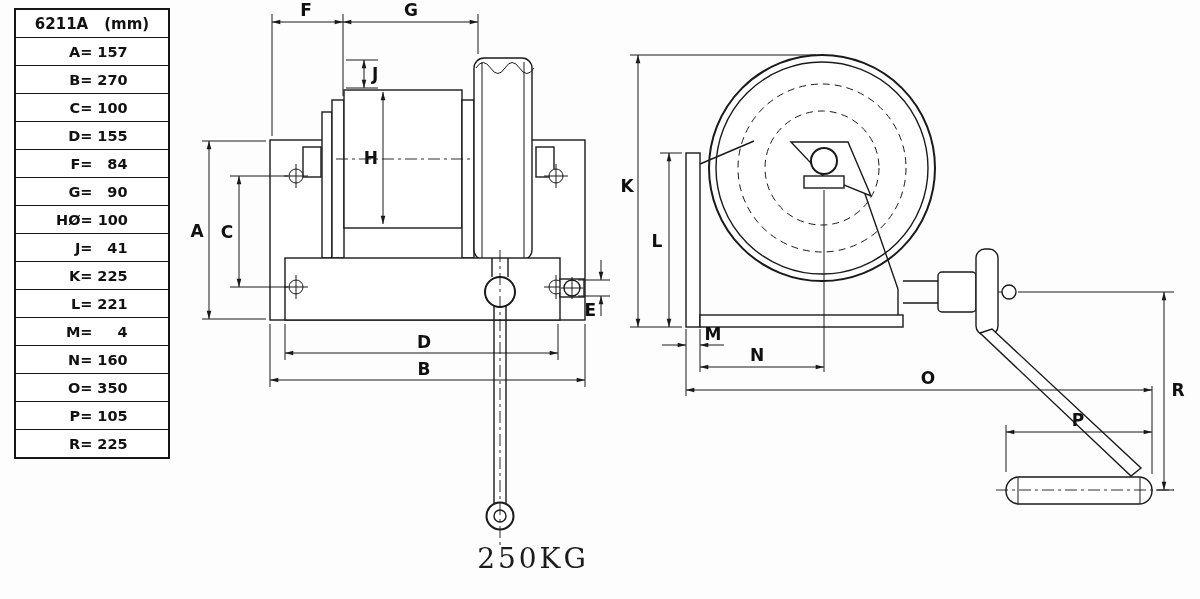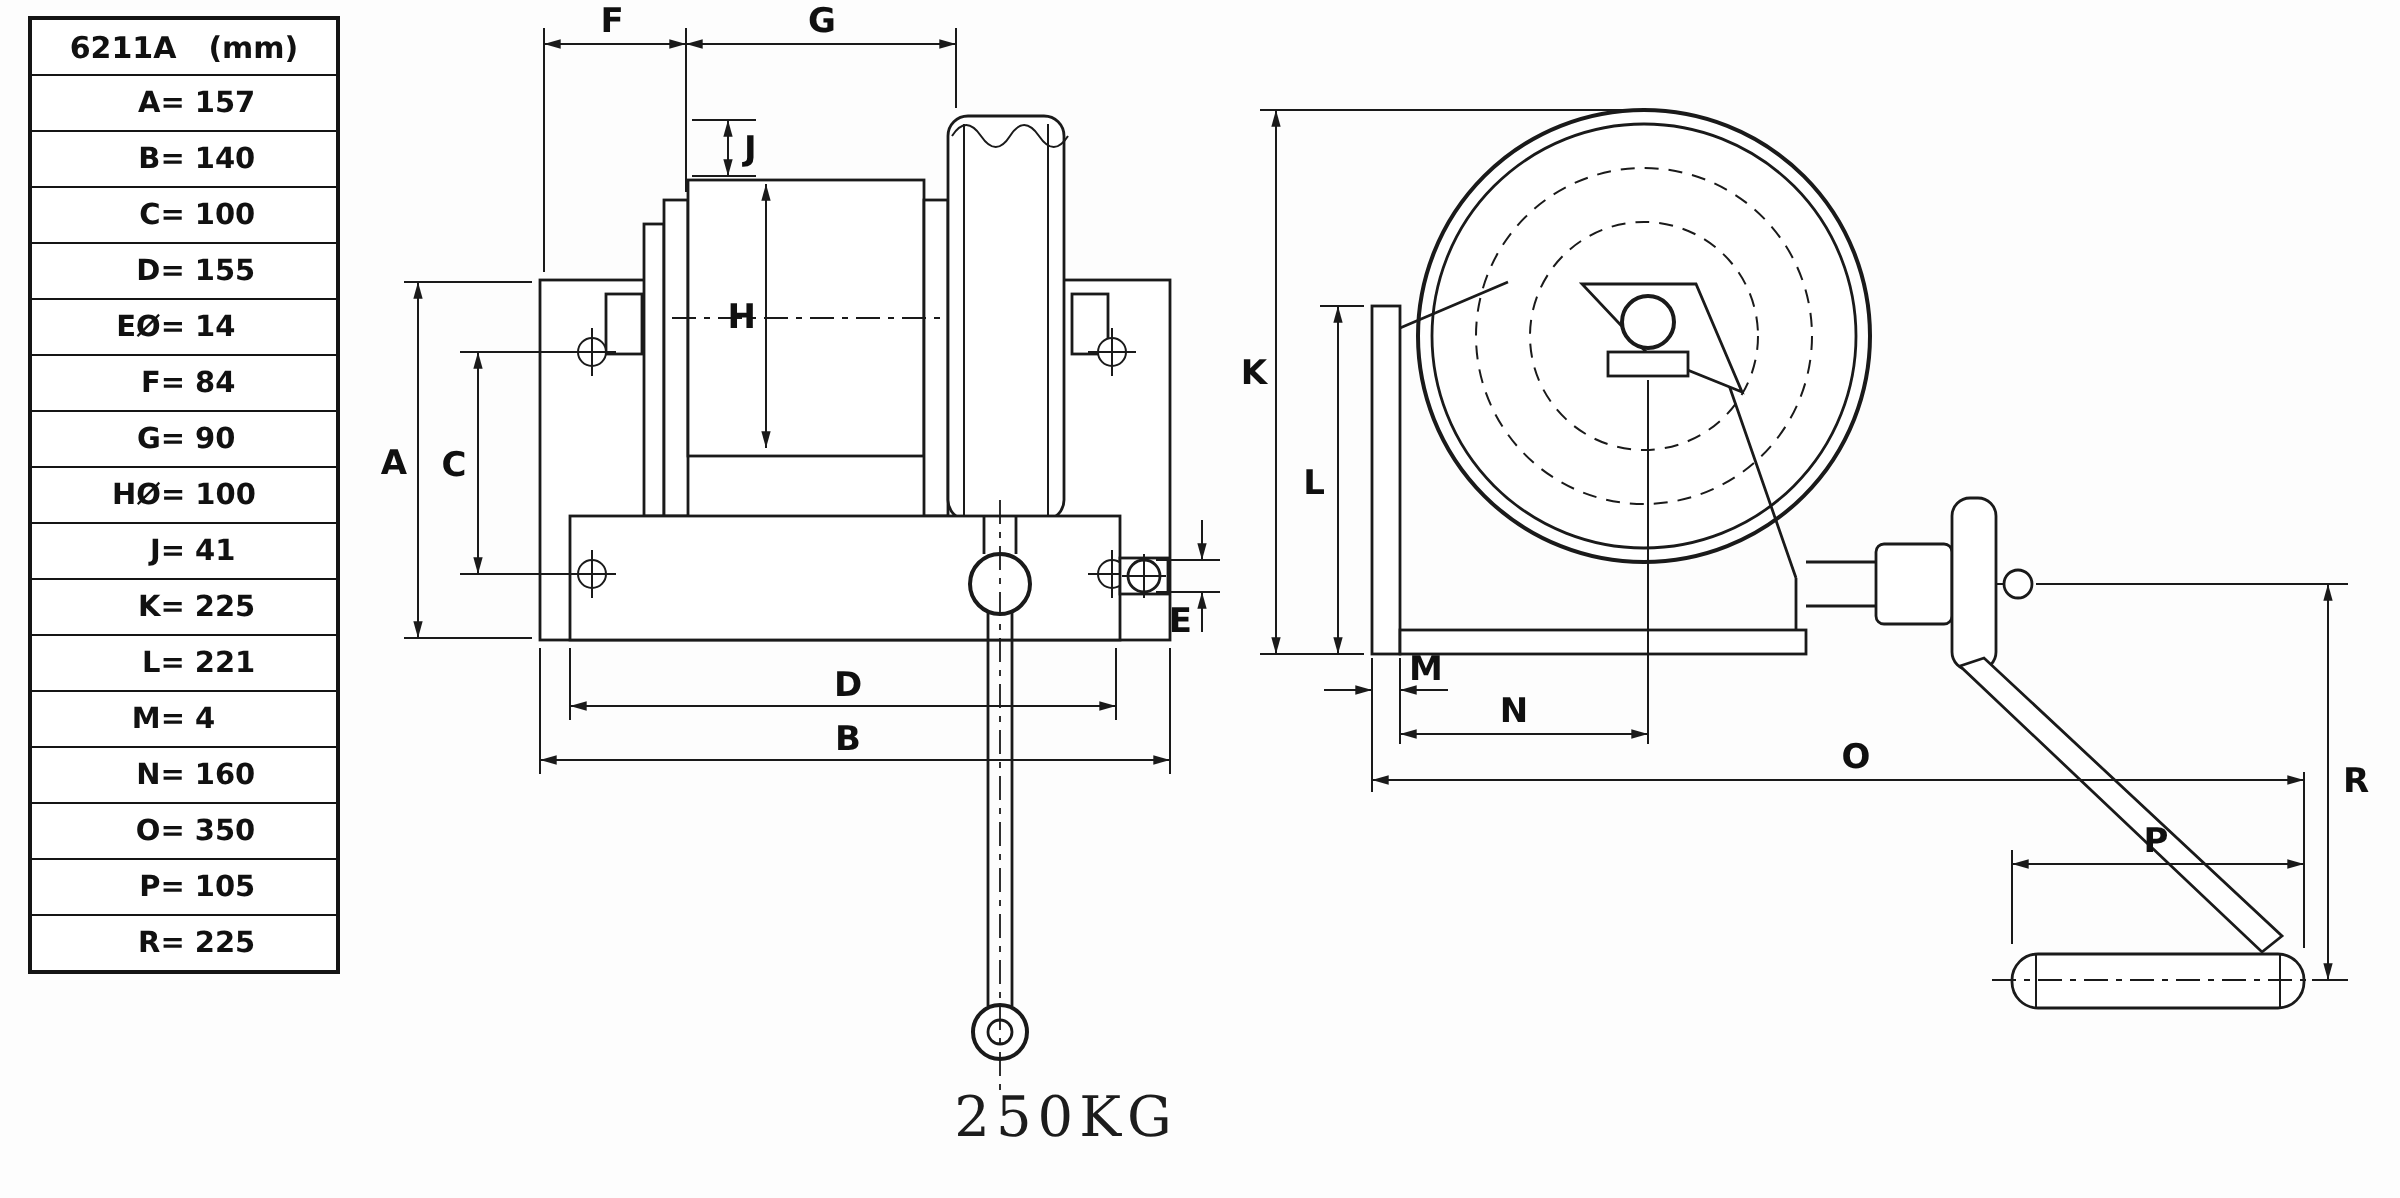--- a/index.html
+++ b/index.html
@@ -9,21 +9,21 @@
 
   
   .dim-table{position:absolute;left:14px;top:8px;width:156px;background:#fff;
              border:2px solid #151515;box-sizing:border-box;z-index:2}
   .dt-header{display:flex;justify-content:center;align-items:center;gap:16px;height:27px;
              border-bottom:1px solid #151515;font-size:15px;font-weight:bold;color:#111}
   .dt-row{display:flex;justify-content:center;align-items:center;gap:5px;height:27px;
           border-bottom:1px solid #151515;font-size:14.5px;font-weight:bold;color:#111}
   .dt-row:last-child{border-bottom:0}
   .dt-label{min-width:36px;text-align:right}
-  .dt-value{min-width:30px;text-align:left}
+  .dt-value{min-width:30px;text-align:right}
 
   
   .outline{stroke:#1a1a1a;fill:none;stroke-width:1.4}
   .outline-f{stroke:#1a1a1a;fill:#fff;stroke-width:1.4}
   .thick{stroke-width:2}
   .thin{stroke-width:1}
   .dim{stroke:#1a1a1a;fill:none;stroke-width:1}
   .cl{stroke:#1a1a1a;stroke-width:0.9;stroke-dasharray:12 4 3 4;fill:none}
   .dashed{stroke-dasharray:7 5;stroke-width:1}
   .dim-text{font:bold 17px "DejaVu Sans",sans-serif;fill:#101010}
@@ -37,33 +37,29 @@
     <span>6211A</span>
     <span>(mm)</span>
   </div>
   <div>
       <div class="dt-row">
     <span class="dt-label">A=</span>
     <span class="dt-value">157</span>
   </div>
       <div class="dt-row">
     <span class="dt-label">B=</span>
-    <span class="dt-value">140</span>
+    <span class="dt-value">270</span>
   </div>
       <div class="dt-row">
     <span class="dt-label">C=</span>
     <span class="dt-value">100</span>
   </div>
       <div class="dt-row">
     <span class="dt-label">D=</span>
     <span class="dt-value">155</span>
-  </div>
-      <div class="dt-row">
-    <span class="dt-label">EØ=</span>
-    <span class="dt-value">14</span>
   </div>
       <div class="dt-row">
     <span class="dt-label">F=</span>
     <span class="dt-value">84</span>
   </div>
       <div class="dt-row">
     <span class="dt-label">G=</span>
     <span class="dt-value">90</span>
   </div>
       <div class="dt-row">

